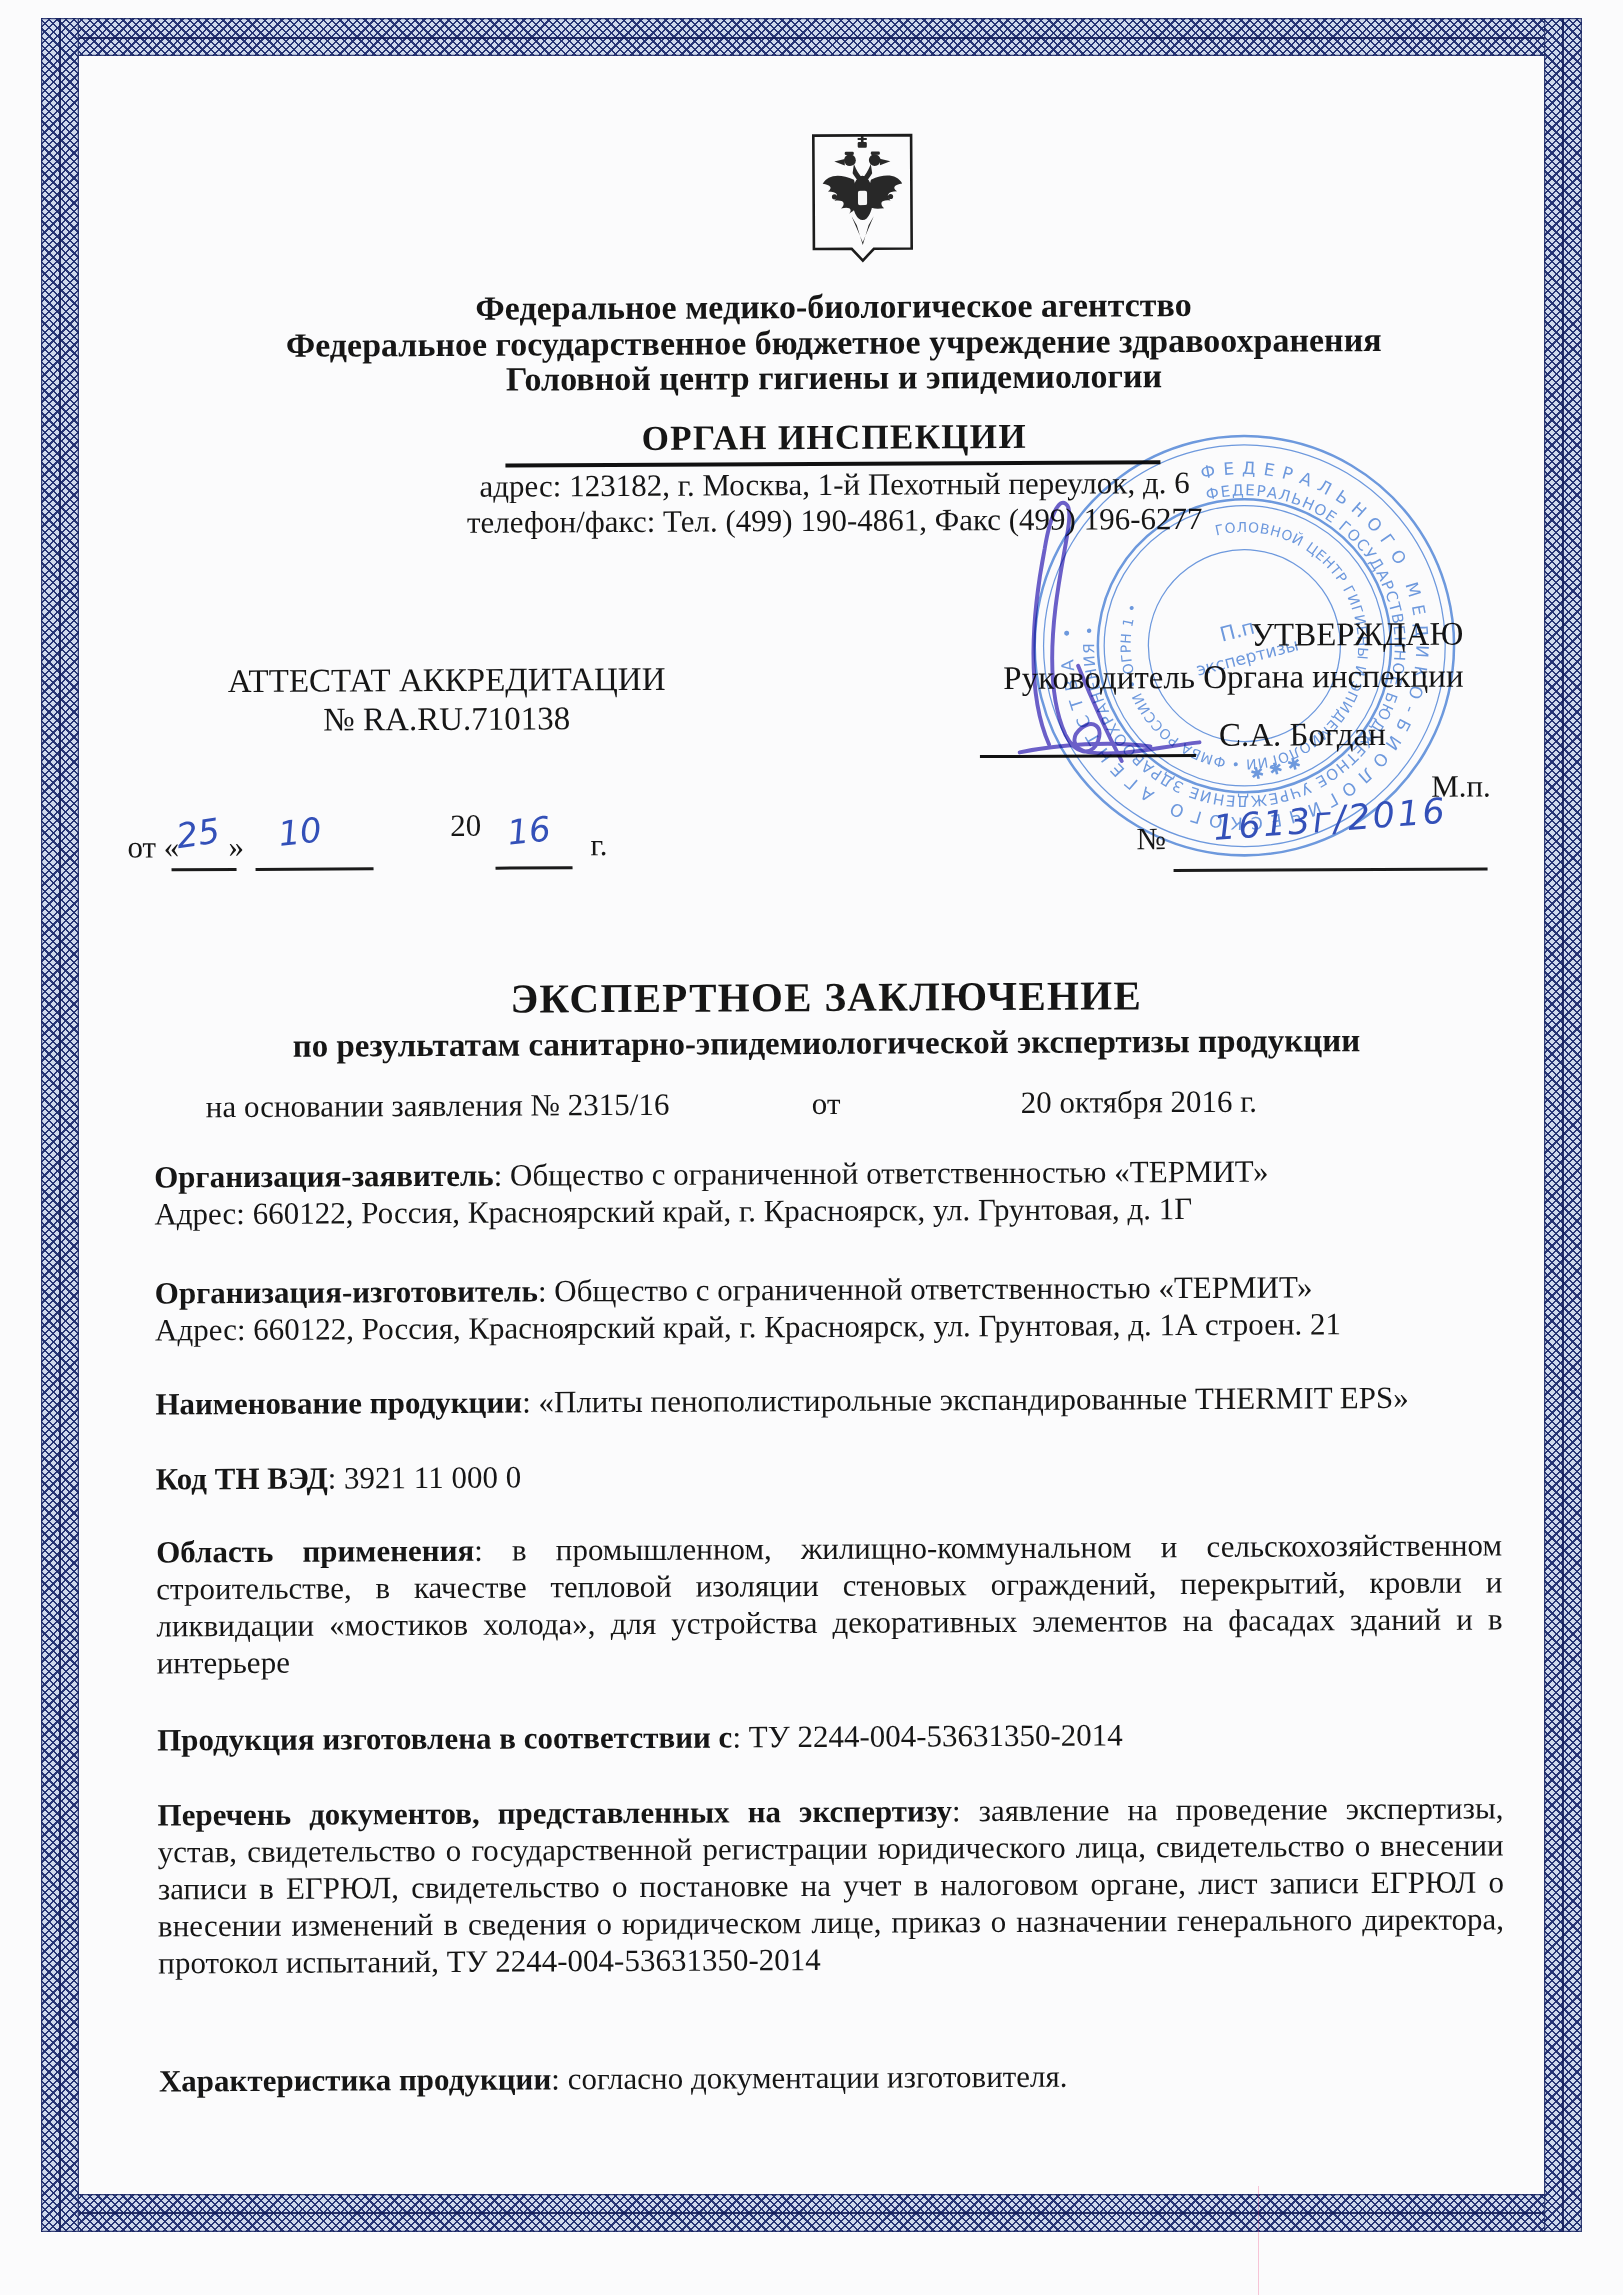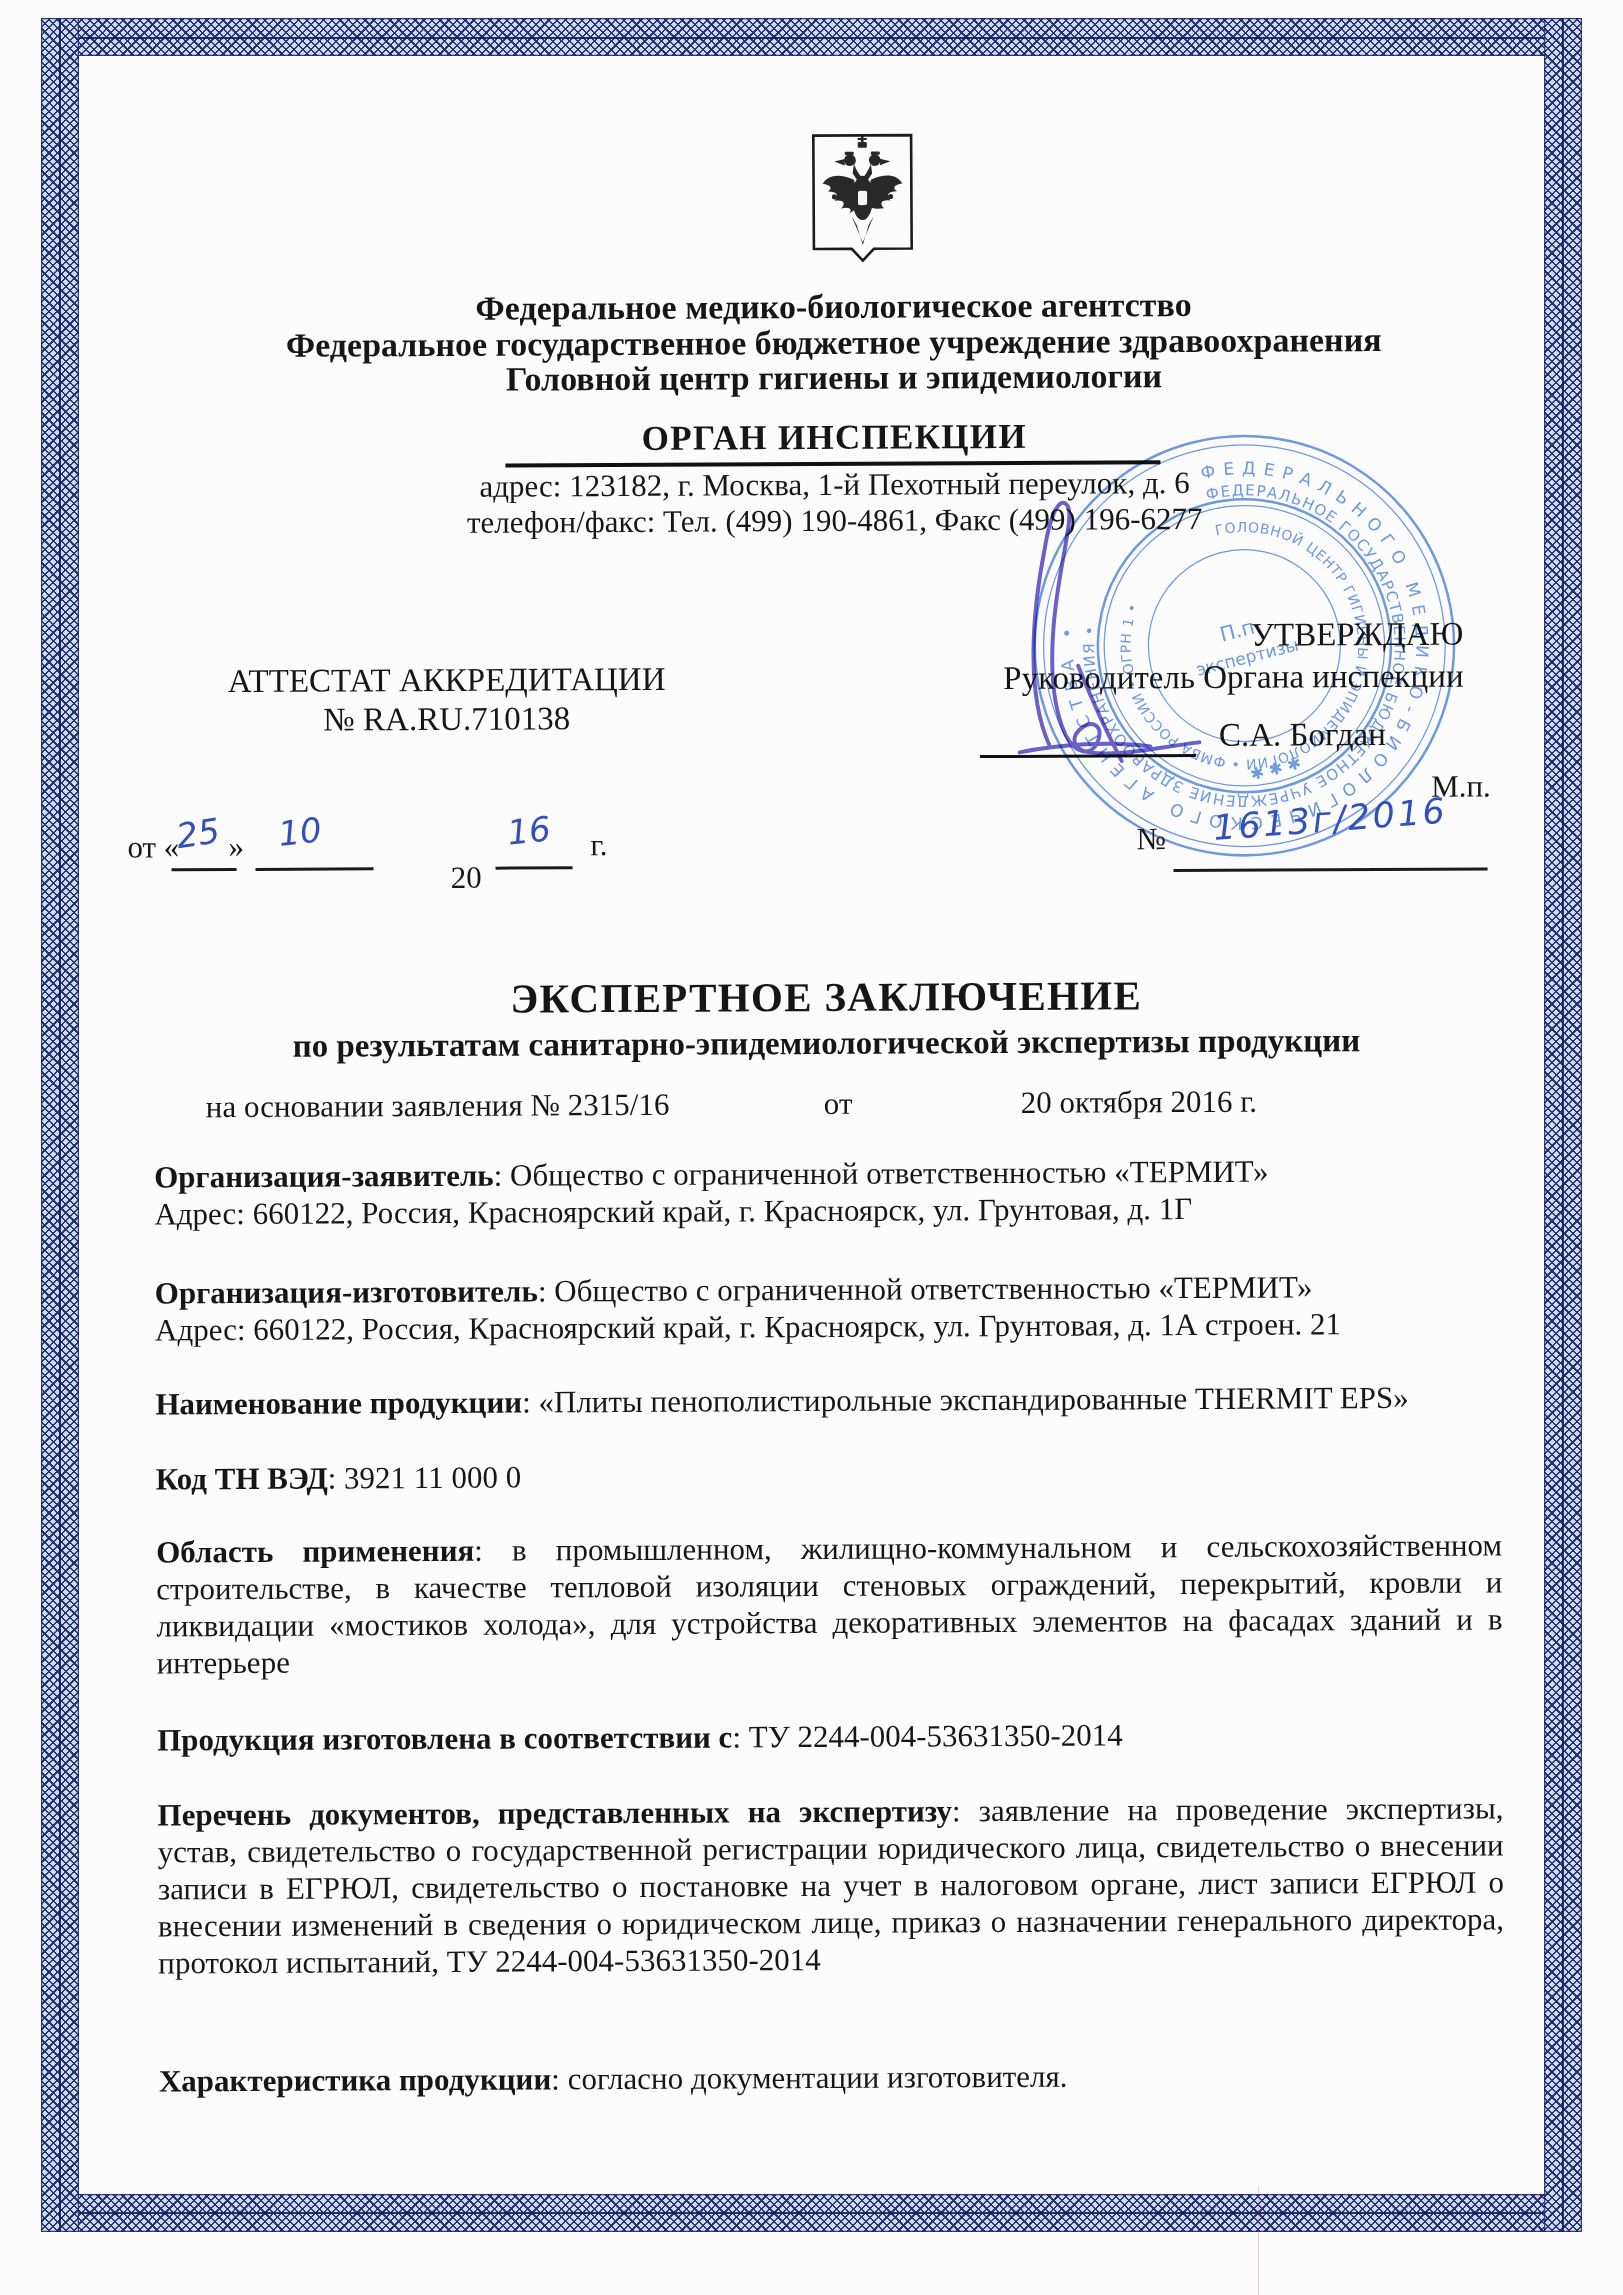--- a/index.html
+++ b/index.html
@@ -157,36 +157,36 @@
       </svg>
     </div>
 
     <div>
       <span class="abs addr" style="left:129px;top:826px;">от «</span>
       <span class="abs hand" style="left:178px;top:810px;transform:rotate(-8deg);">25</span>
       <span class="abs addr" style="left:230px;top:826px;">»</span>
       <span class="underl" style="left:173px;top:865px;width:65px;"></span>
       <span class="abs hand" style="left:280px;top:809px;transform:rotate(-6deg);">10</span>
       <span class="underl" style="left:257px;top:865px;width:118px;"></span>
-      <span class="abs addr" style="left:452px;top:858px;">20</span>
+      <span class="abs addr" style="left:452px;top:806px;">20</span>
       <span class="abs hand" style="left:509px;top:809px;transform:rotate(-6deg);">16</span>
       <span class="underl" style="left:497px;top:865px;width:77px;"></span>
       <span class="abs addr" style="left:592px;top:826px;">г.</span>
 
       <span class="abs addr" style="left:1138px;top:823px;">№</span>
       <span class="abs hand big ctr" style="left:1178px;top:802px;width:308px;transform:rotate(-4deg);">1613г/2016</span>
       <span class="underl" style="left:1175px;top:871px;width:314px;"></span>
     </div>
 
     <div class="abs ctr body-box doc-title" style="top:973px;">ЭКСПЕРТНОЕ ЗАКЛЮЧЕНИЕ</div>
     <div class="abs ctr body-box doc-subtitle" style="top:1025px;">по результатам санитарно-эпидемиологической экспертизы продукции</div>
 
     <div>
       <span class="abs sec" style="left:206px;top:1085px;">на основании заявления № 2315/16</span>
-      <span class="abs sec" style="left:812px;top:1085px;margin-left:12px;">от</span>
+      <span class="abs sec" style="left:812px;top:1085px;">от</span>
       <span class="abs sec" style="left:1021px;top:1085px;">20 октября 2016 г.</span>
     </div>
 
     <div class="abs body-box sec" style="top:1155px;">
       <div><span class="lbl">Организация-заявитель</span><span>: Общество с ограниченной ответственностью «ТЕРМИТ»</span></div>
       <div>Адрес: 660122, Россия, Красноярский край, г. Красноярск, ул. Грунтовая, д. 1Г</div>
     </div>
 
     <div class="abs body-box sec" style="top:1271px;">
       <div><span class="lbl">Организация-изготовитель</span><span>: Общество с ограниченной ответственностью «ТЕРМИТ»</span></div>

